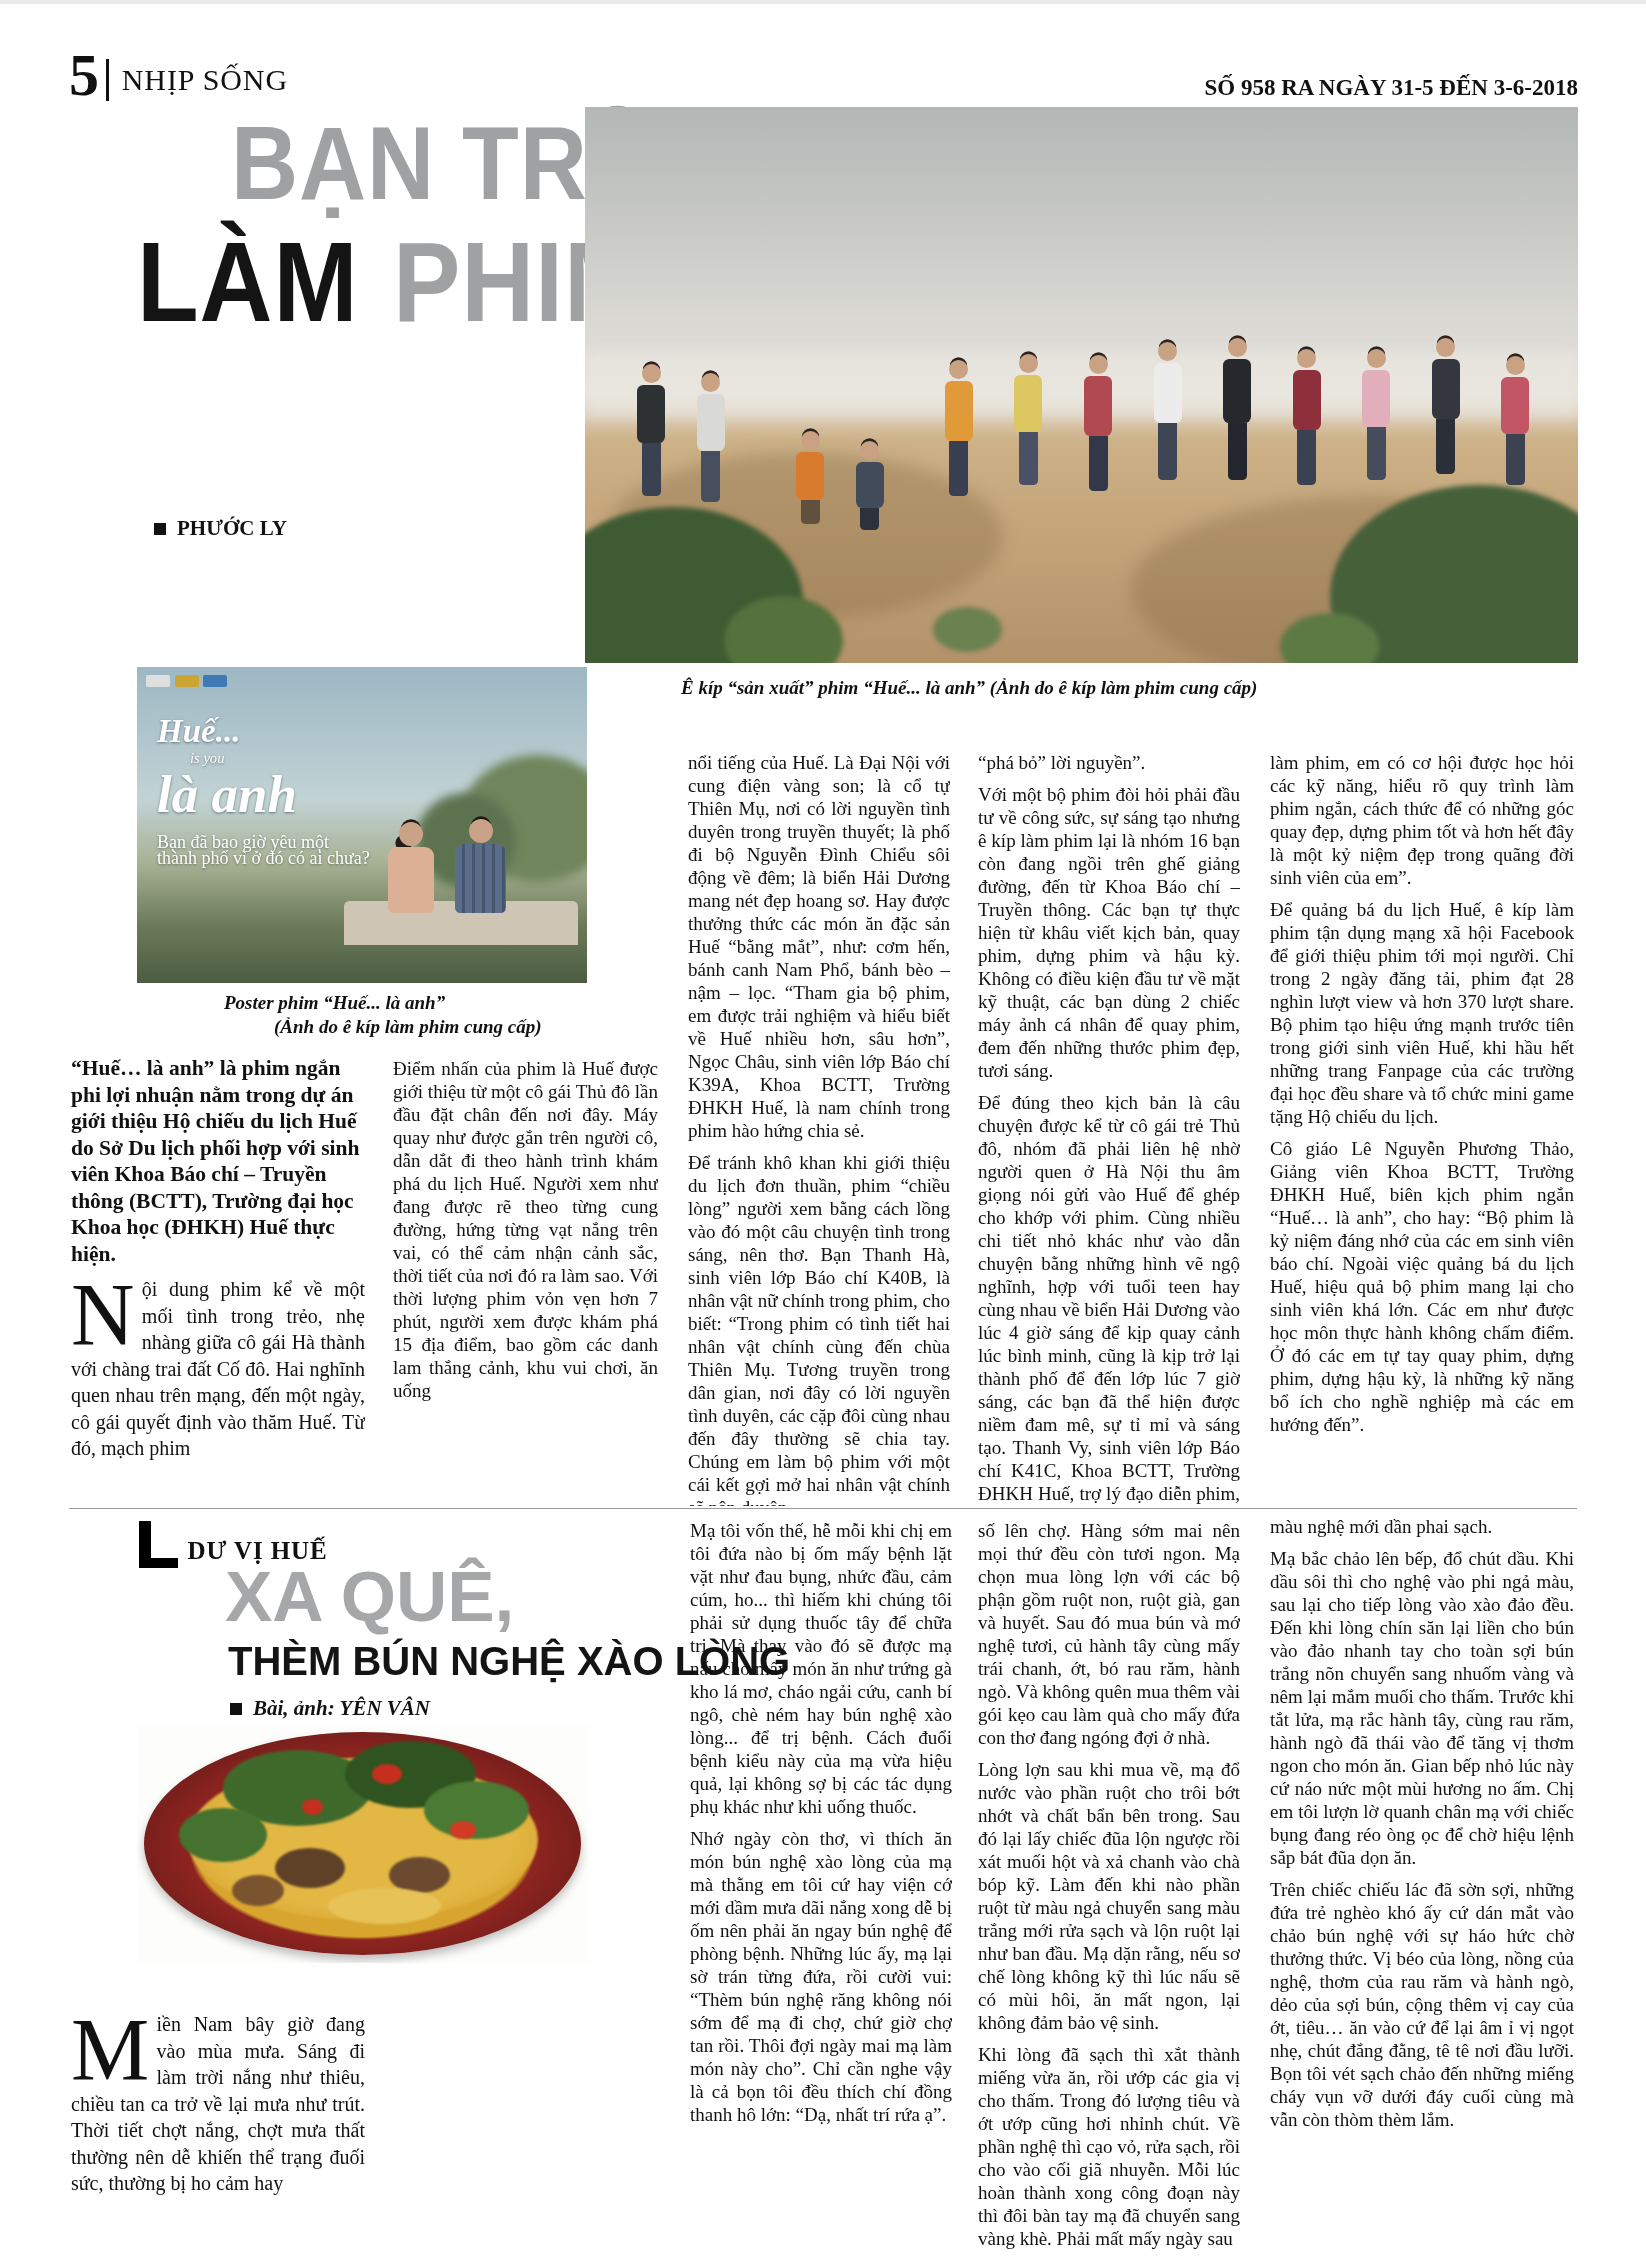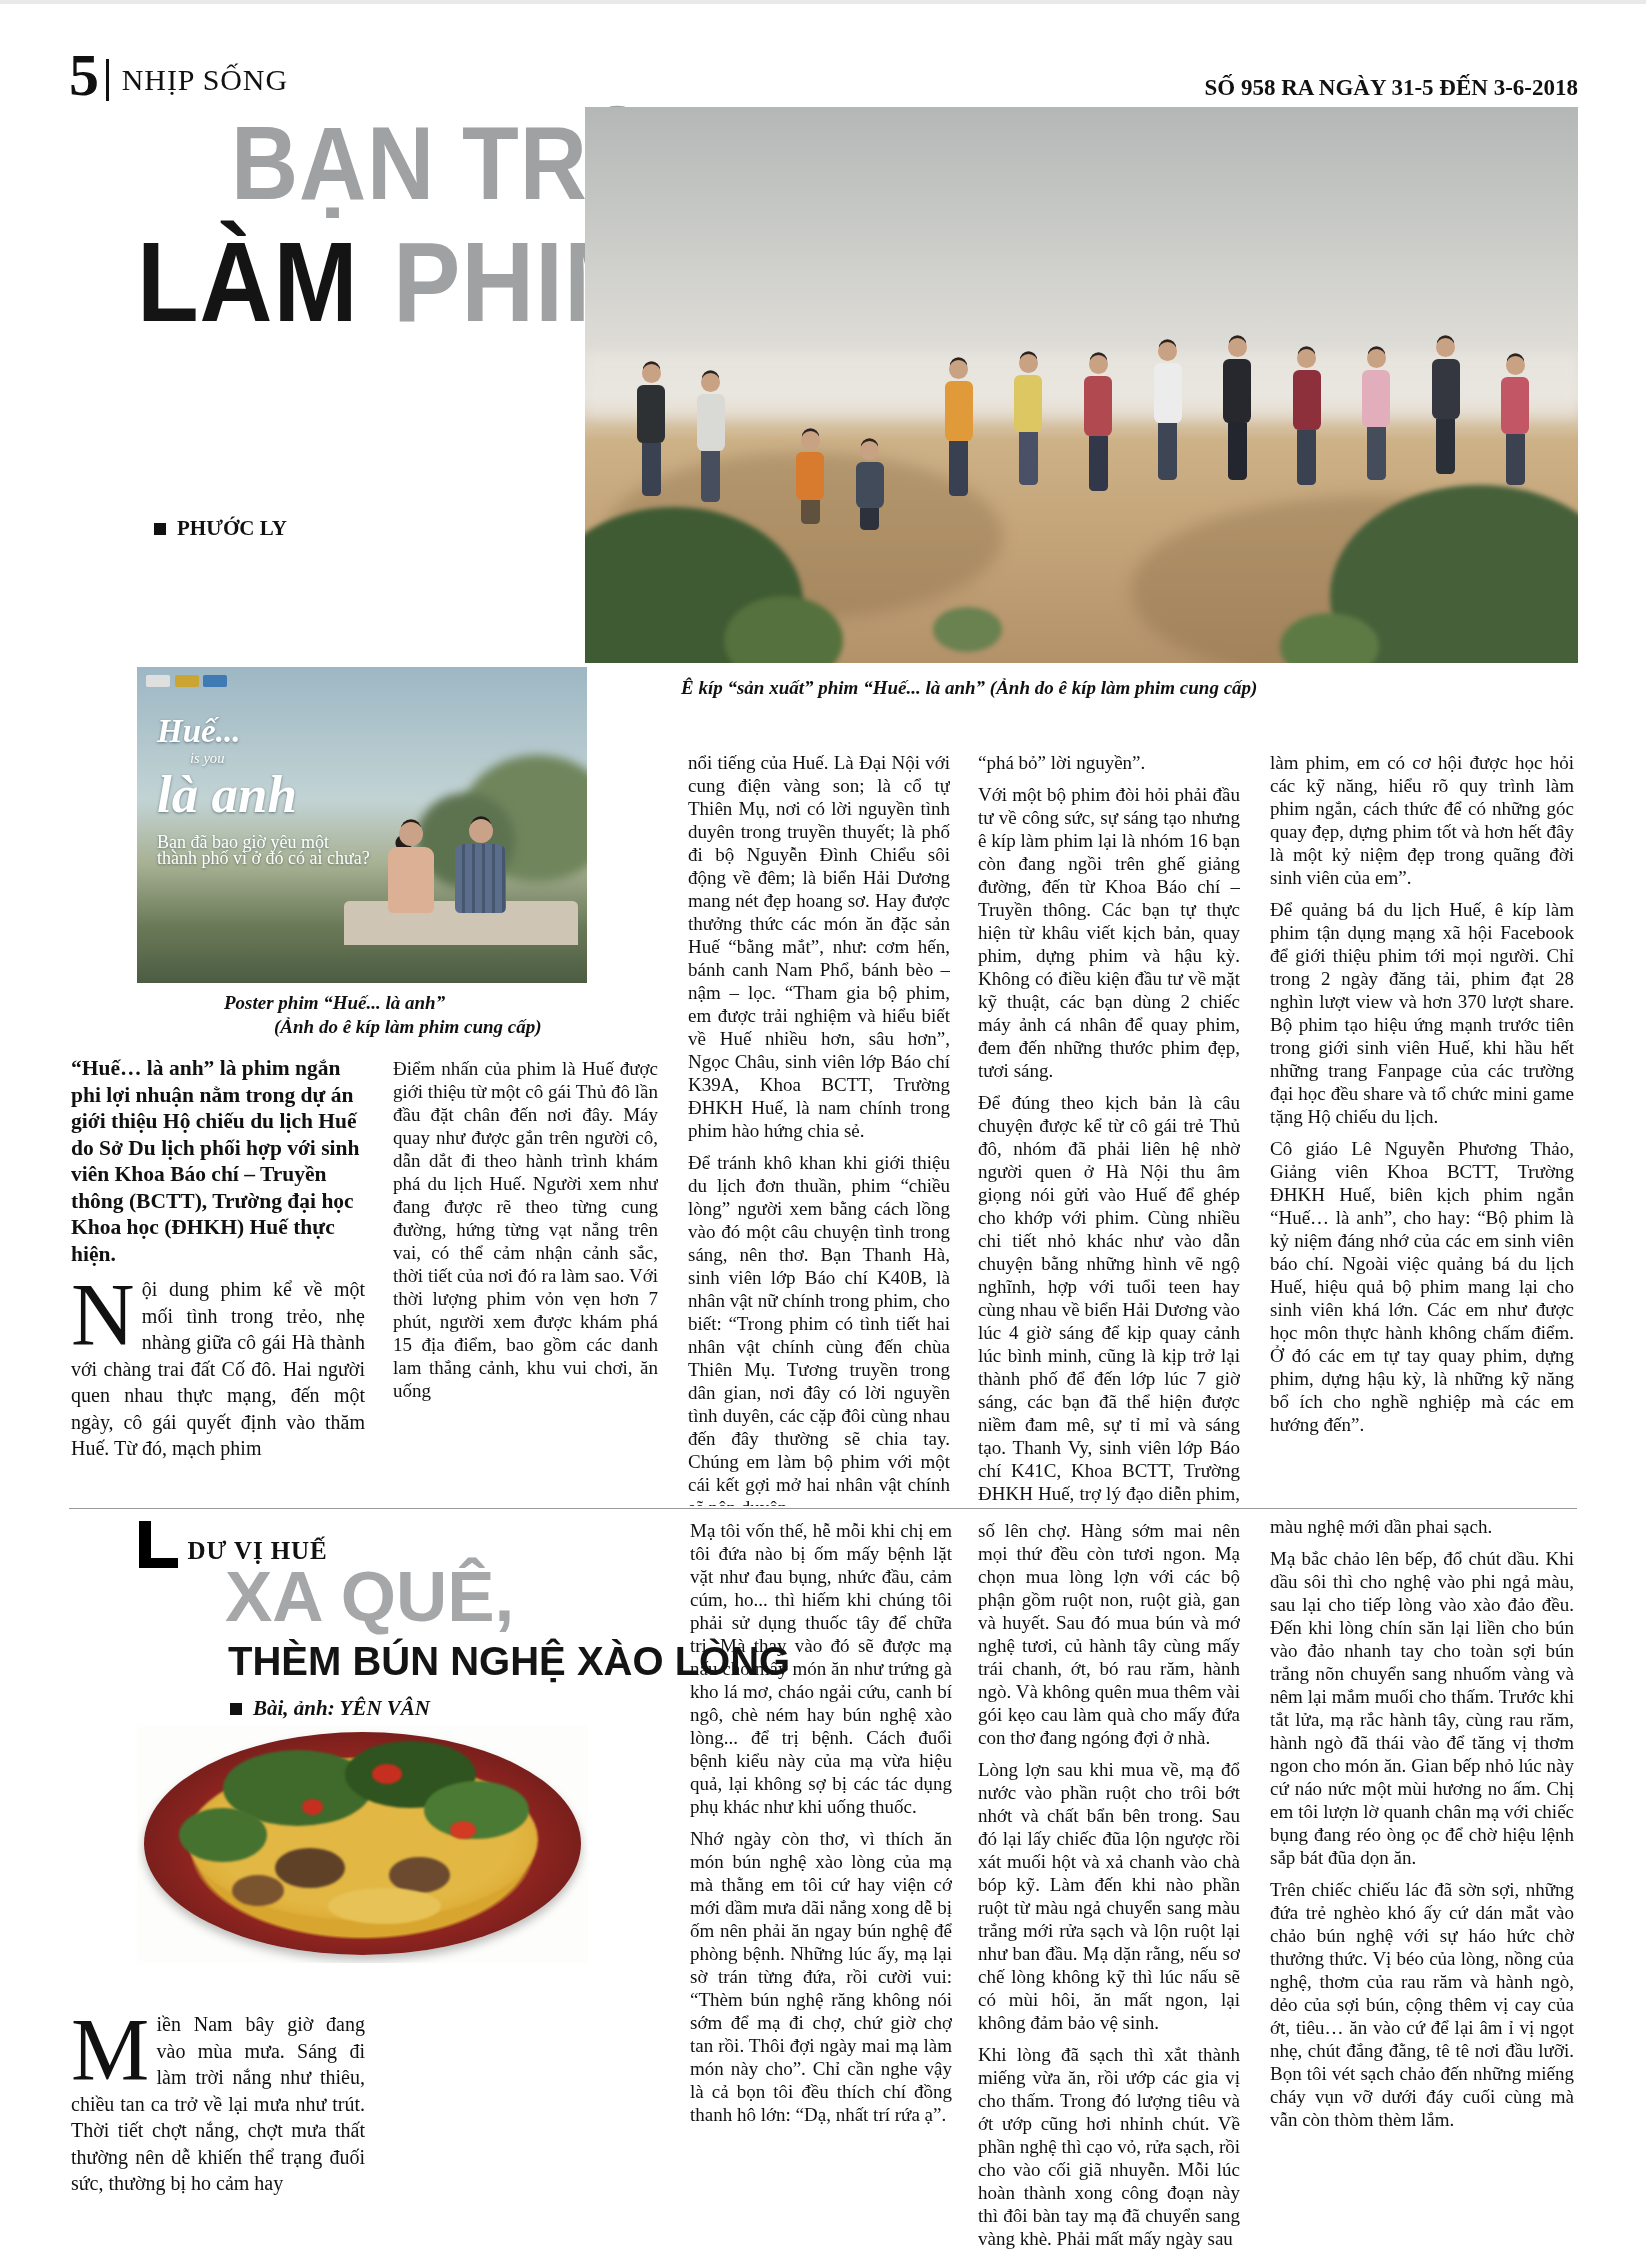--- a/index.html
+++ b/index.html
@@ -202,21 +202,21 @@
         <div>Bạn đã bao giờ yêu một</div>
         <div>thành phố vì ở đó có ai chưa?</div>
       </div>
     </div>
   </div>
   <div class="caption cap-poster1">Poster phim “Huế... là anh”</div>
   <div class="caption cap-poster2">(Ảnh do ê kíp làm phim cung cấp)</div>
 
   <div class="col" style="left:71px;top:1051px;width:294px;height:444px;">
     <p class="lead">“Huế… là anh” là phim ngắn phi lợi nhuận nằm trong dự án giới thiệu Hộ chiếu du lịch Huế do Sở Du lịch phối hợp với sinh viên Khoa Báo chí – Truyền thông (BCTT), Trường đại học Khoa học (ĐHKH) Huế thực hiện.</p>
-    <p class="intro-body"><span class="drop">N</span><span>ội dung phim kể về một mối tình trong trẻo, nhẹ nhàng giữa cô gái Hà thành với chàng trai đất Cố đô. Hai người quen nhau thực mạng, đến một ngày, cô gái quyết định vào thăm Huế. Từ đó, mạch phim</span></p>
+    <p class="intro-body"><span class="drop">N</span><span>ội dung phim kể về một mối tình trong trẻo, nhẹ nhàng giữa cô gái Hà thành với chàng trai đất Cố đô. Hai nghĩnh quen nhau trên mạng, đến một ngày, cô gái quyết định vào thăm Huế. Từ đó, mạch phim</span></p>
   </div>
   <div class="col" style="left:393px;top:1053px;width:265px;height:450px;">
     <p>Điểm nhấn của phim là Huế được giới thiệu từ một cô gái Thủ đô lần đầu đặt chân đến nơi đây. Máy quay như được gắn trên người cô, dẫn dắt đi theo hành trình khám phá du lịch Huế. Người xem như đang được rẽ theo từng cung đường, hứng từng vạt nắng trên vai, có thể cảm nhận cảnh sắc, thời tiết của nơi đó ra làm sao. Với thời lượng phim vỏn vẹn hơn 7 phút, người xem được khám phá 15 địa điểm, bao gồm các danh lam thắng cảnh, khu vui chơi, ăn uống</p>
   </div>
   <div class="col" style="left:688px;top:747px;width:262px;height:755px;">
     <p>nổi tiếng của Huế. Là Đại Nội với cung điện vàng son; là cổ tự Thiên Mụ, nơi có lời nguyền tình duyên trong truyền thuyết; là phố đi bộ Nguyễn Đình Chiểu sôi động về đêm; là biển Hải Dương mang nét đẹp hoang sơ. Hay được thưởng thức các món ăn đặc sản Huế “bằng mắt”, như: cơm hến, bánh canh Nam Phổ, bánh bèo – nậm – lọc. “Tham gia bộ phim, em được trải nghiệm và hiểu biết về Huế nhiều hơn, sâu hơn”, Ngọc Châu, sinh viên lớp Báo chí K39A, Khoa BCTT, Trường ĐHKH Huế, là nam chính trong phim hào hứng chia sẻ.</p>
     <p>Để tránh khô khan khi giới thiệu du lịch đơn thuần, phim “chiều lòng” người xem bằng cách lồng vào đó một câu chuyện tình trong sáng, nên thơ. Bạn Thanh Hà, sinh viên lớp Báo chí K40B, là nhân vật nữ chính trong phim, cho biết: “Trong phim có tình tiết hai nhân vật chính cùng đến chùa Thiên Mụ. Tương truyền trong dân gian, nơi đây có lời nguyền tình duyên, các cặp đôi cùng nhau đến đây thường sẽ chia tay. Chúng em làm bộ phim với một cái kết gợi mở hai nhân vật chính sẽ nên duyên,</p>
   </div>
   <div class="col" style="left:978px;top:747px;width:262px;height:755px;">
     <p>“phá bỏ” lời nguyền”.</p>

